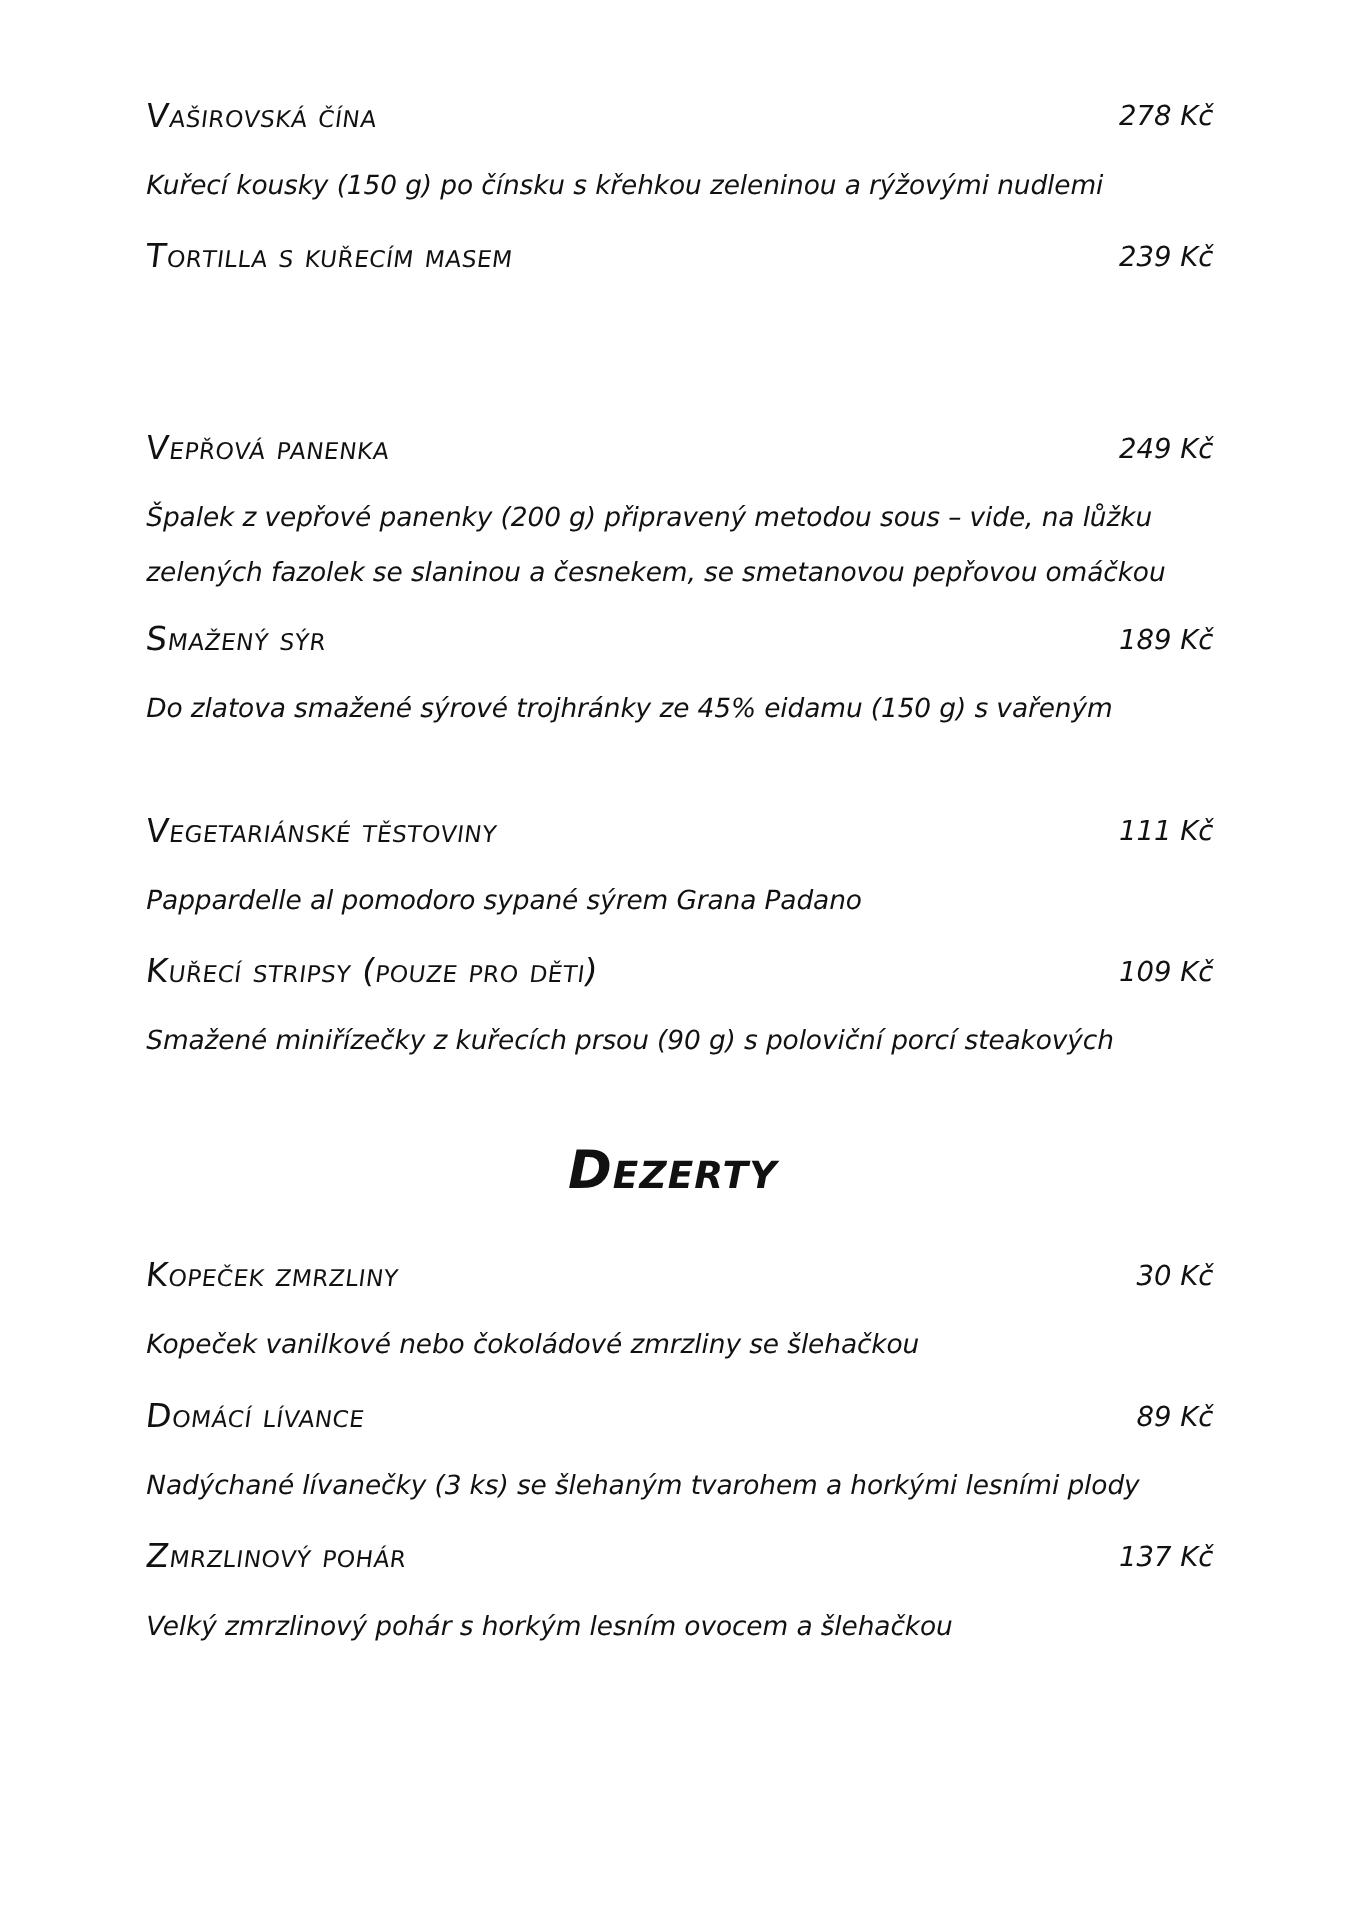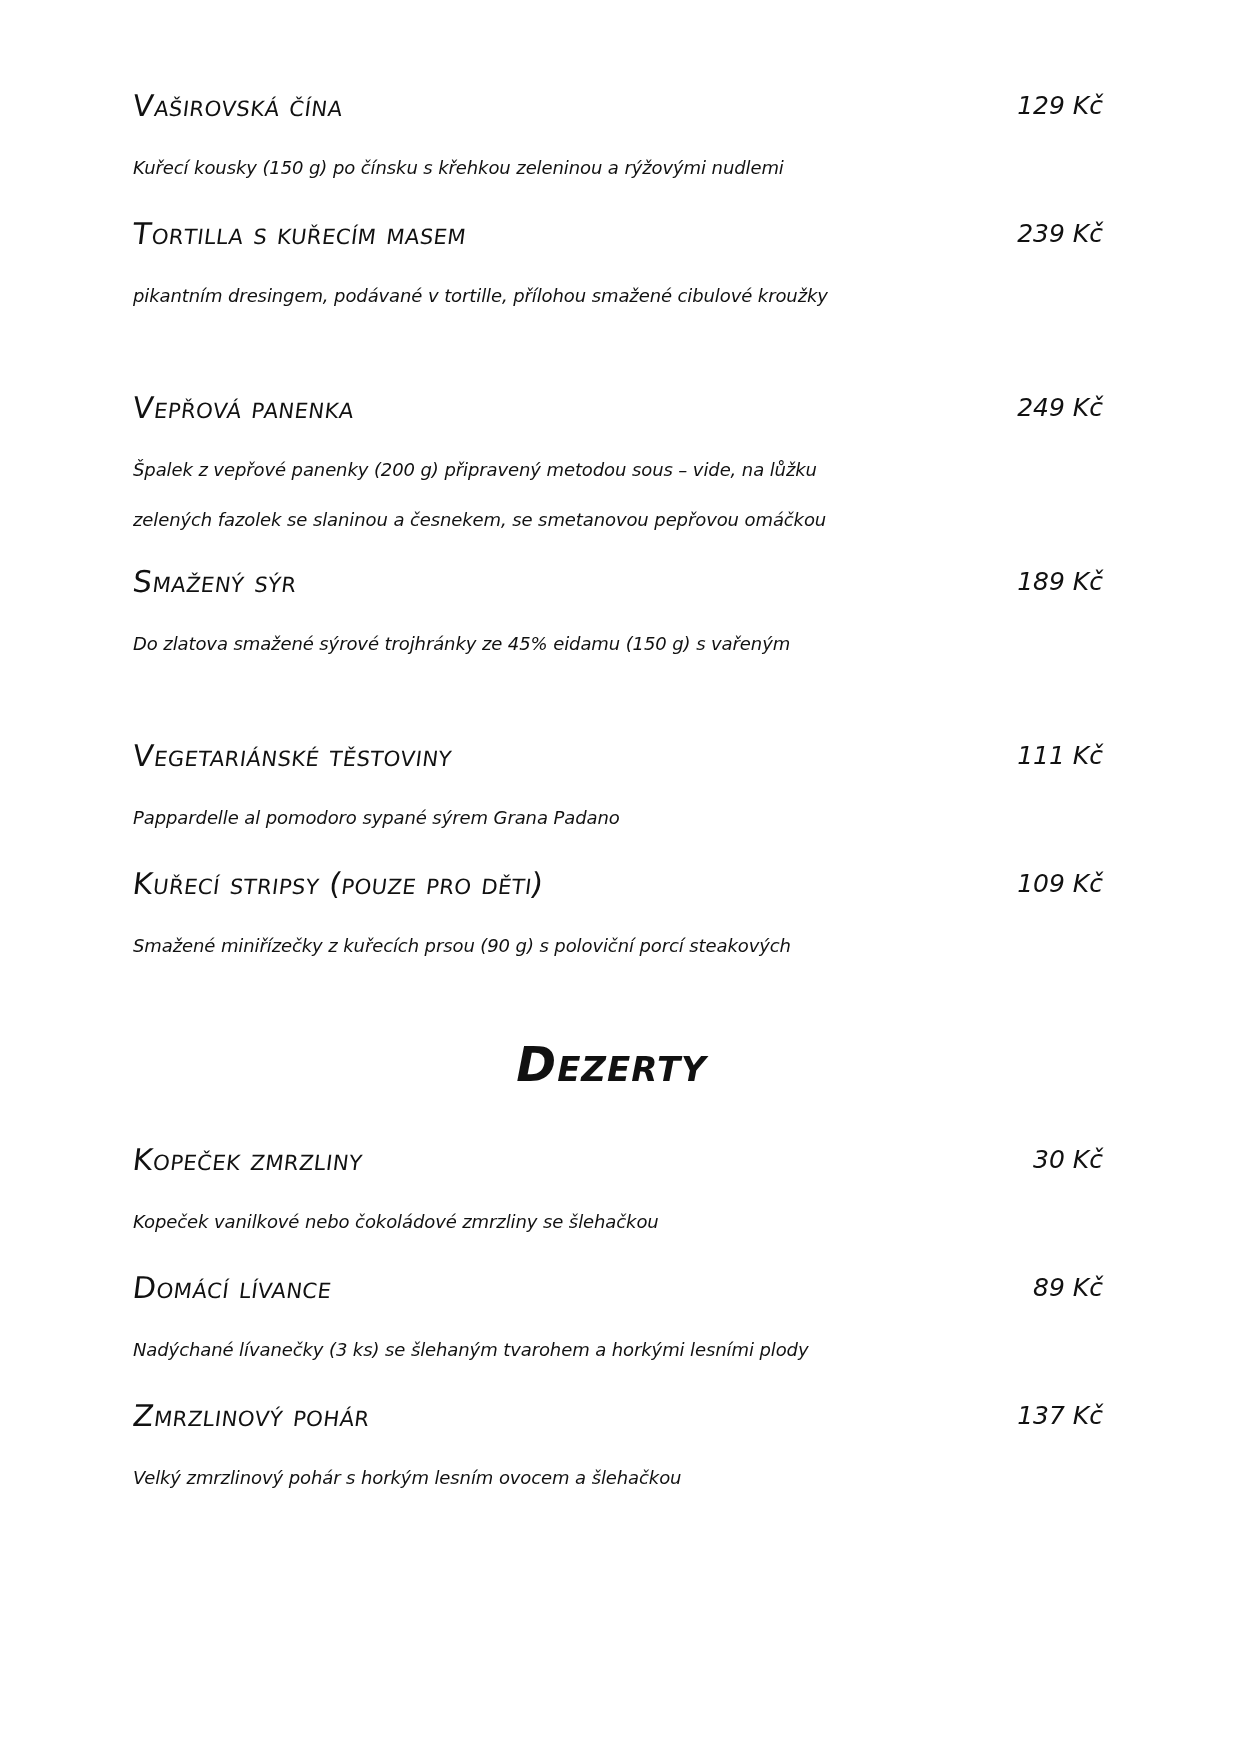--- a/index.html
+++ b/index.html
@@ -46,21 +46,21 @@
     .item-price {
       position: absolute;
       right: 0;
       top: 0;
       font-size: 25px;
       line-height: 40px;
       font-style: italic;
       white-space: nowrap;
     }
     .item-desc {
-      font-size: 18px;
+      font-size: 24px;
       line-height: 50px;
       font-style: italic;
       margin-top: 17px;
       white-space: nowrap;
       letter-spacing: -0.1px;
     }
     .section-title {
       position: absolute;
       left: 0;
       width: 1223px;
@@ -73,34 +73,33 @@
     }
   </style>
 </head>
 <body>
 
 <div class="page">
 
   <div class="item" style="top:86px;">
     <div class="item-head">
       <span class="item-name">Vaširovská čína</span>
-      <span class="item-price">129 Kč</span>
+      <span class="item-price">278 Kč</span>
     </div>
     <div class="item-desc">
       <div>Kuřecí kousky (150 g) po čínsku s křehkou zeleninou a rýžovými nudlemi</div>
     </div>
   </div>
 
   <div class="item" style="top:214px;">
     <div class="item-head">
       <span class="item-name">Tortilla s kuřecím masem</span>
       <span class="item-price">239 Kč</span>
     </div>
     <div class="item-desc">
-      <div>pikantním dresingem, podávané v tortille, přílohou smažené cibulové kroužky</div>
     </div>
   </div>
 
   <div class="item" style="top:388px;">
     <div class="item-head">
       <span class="item-name">Vepřová panenka</span>
       <span class="item-price">249 Kč</span>
     </div>
     <div class="item-desc">
       <div>Špalek z vepřové panenky (200 g) připravený metodou sous – vide, na lůžku</div>

